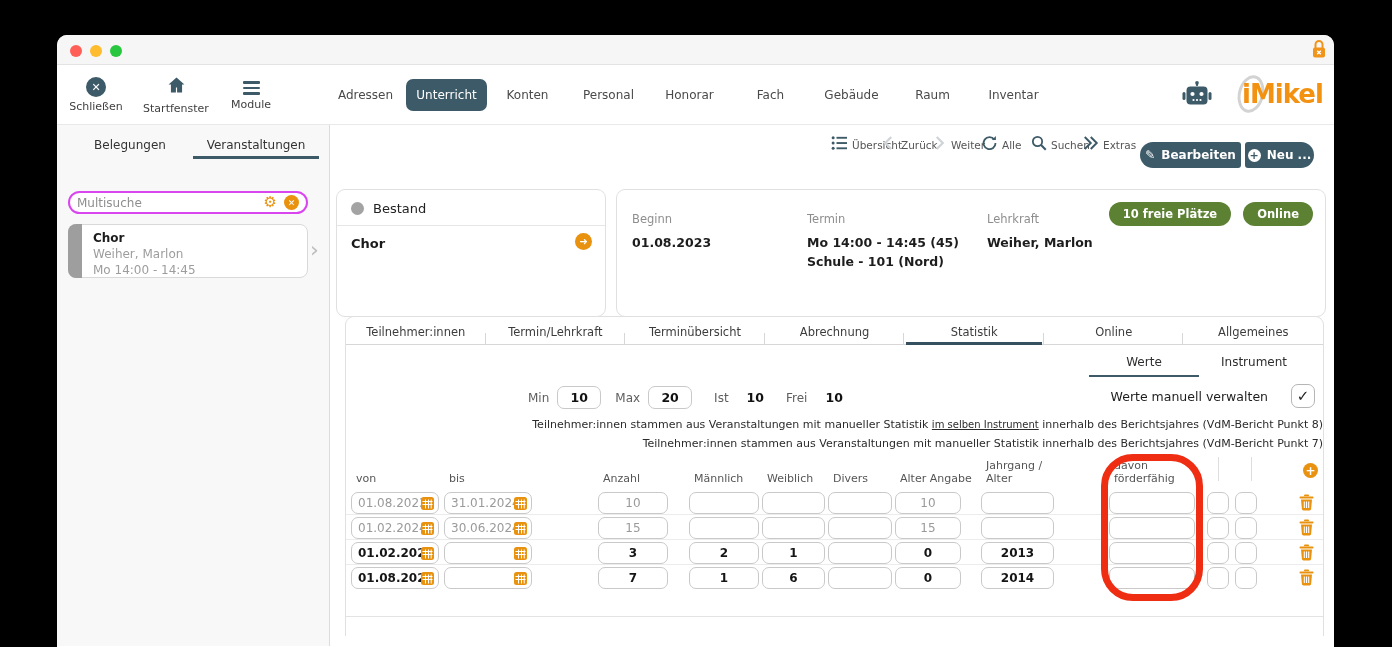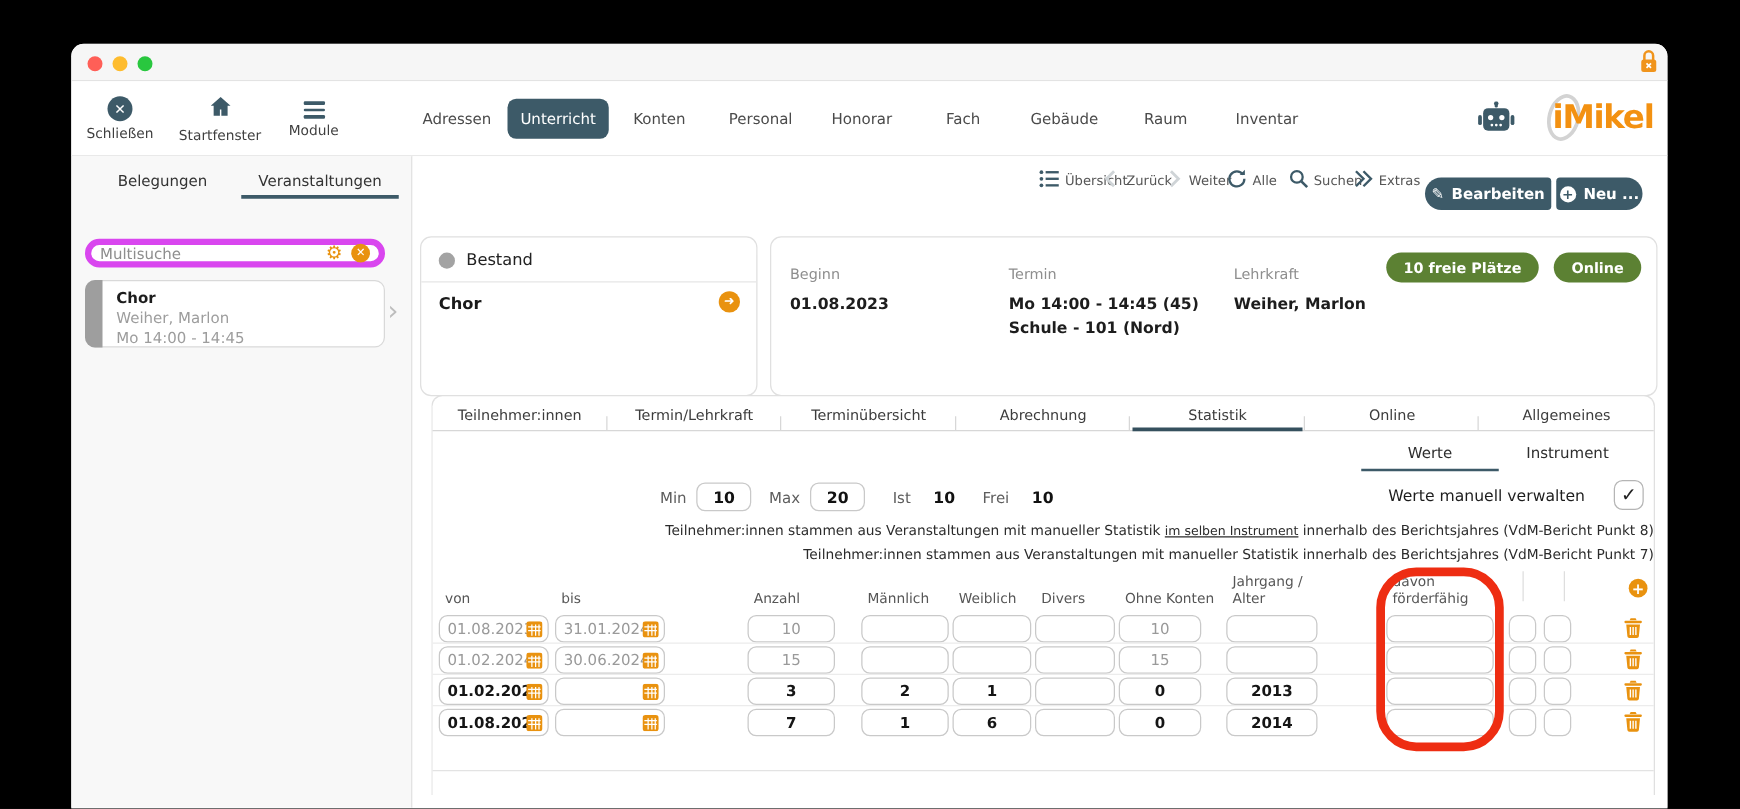--- a/index.html
+++ b/index.html
@@ -35,21 +35,21 @@
 
   
   .bodyrow { display:flex; height:521px; }
   .sidebar { position:relative; width:273px; background:#f8f8f8; border-right:1px solid #dcdcdc; }
   .main { position:relative; flex:1; background:#fff; }
 
   
   .side-tabs { position:absolute; top:5px; left:10px; right:10px; height:29px; display:flex; }
   .side-tab { flex:1; text-align:center; font-size:12px; color:#333; padding-top:8px; }
   .side-tab.active { border-bottom:3px solid #3d5a68; }
-  .search { position:absolute; left:11px; top:66px; width:240px; height:23px; background:#fff; border:5px solid #d946ef;
+  .search { position:absolute; left:11px; top:66px; width:240px; height:23px; background:#fff; border:2px solid #d946ef;
             border-radius:12px; display:flex; align-items:center; padding:0 7px; }
   .search input { flex:1; border:none; outline:none; font-size:12px; color:#555; background:transparent;
                   font-family:"DejaVu Sans",sans-serif; }
   .search input::placeholder { color:#8e8e8e; }
   .gear { color:#e9920f; font-size:15px; line-height:1; margin-right:7px; }
   .clear { width:15px; height:15px; border-radius:50%; background:#e9920f; color:#fff; font-size:9px; font-weight:bold;
            display:flex; align-items:center; justify-content:center; }
   .side-card { position:absolute; left:11px; top:99px; width:240px; height:54px; background:#fff;
                border:1px solid #d9d9d9; border-radius:8px; }
   .side-card .handle { position:absolute; left:-1px; top:-1px; width:14px; height:54px; background:#9e9e9e;
@@ -343,21 +343,21 @@
           <div class="note note1"><span>Teilnehmer:innen stammen aus Veranstaltungen mit manueller Statistik </span><span class="link">im selben Instrument</span><span> innerhalb des Berichtsjahres (VdM-Bericht Punkt 8)</span></div>
           <div class="note note2">Teilnehmer:innen stammen aus Veranstaltungen mit manueller Statistik innerhalb des Berichtsjahres (VdM-Bericht Punkt 7)</div>
 
           <div class="thead">
               <span class="th" style="left: 10px; width: 96px;">von</span>
               <span class="th" style="left: 103px; width: 96px;">bis</span>
               <span class="th" style="left: 257px; width: 78px;">Anzahl</span>
               <span class="th" style="left: 348px; width: 78px;">Männlich</span>
               <span class="th" style="left: 421px; width: 71px;">Weiblich</span>
               <span class="th" style="left: 487px; width: 72px;">Divers</span>
-              <span class="th" style="left: 554px; width: 74px;">Ohne Konten</span>
+              <span class="th" style="left: 554px; width: 74px;">Alter Angabe</span>
               <span class="th" style="left: 640px; width: 81px;">Jahrgang / Alter</span>
               <span class="th" style="left: 768px; width: 94px;">davon förderfähig</span>
             </div>
           <div class="hsep" style="left:872px"></div>
           <div class="hsep" style="left:905px"></div>
           <div class="addrow">+</div>
 
           <div id="tbody">
               <div class="row-muted">
                 <div class="cellbox date" style="left: 5px; top: 175px; width: 88px;">

